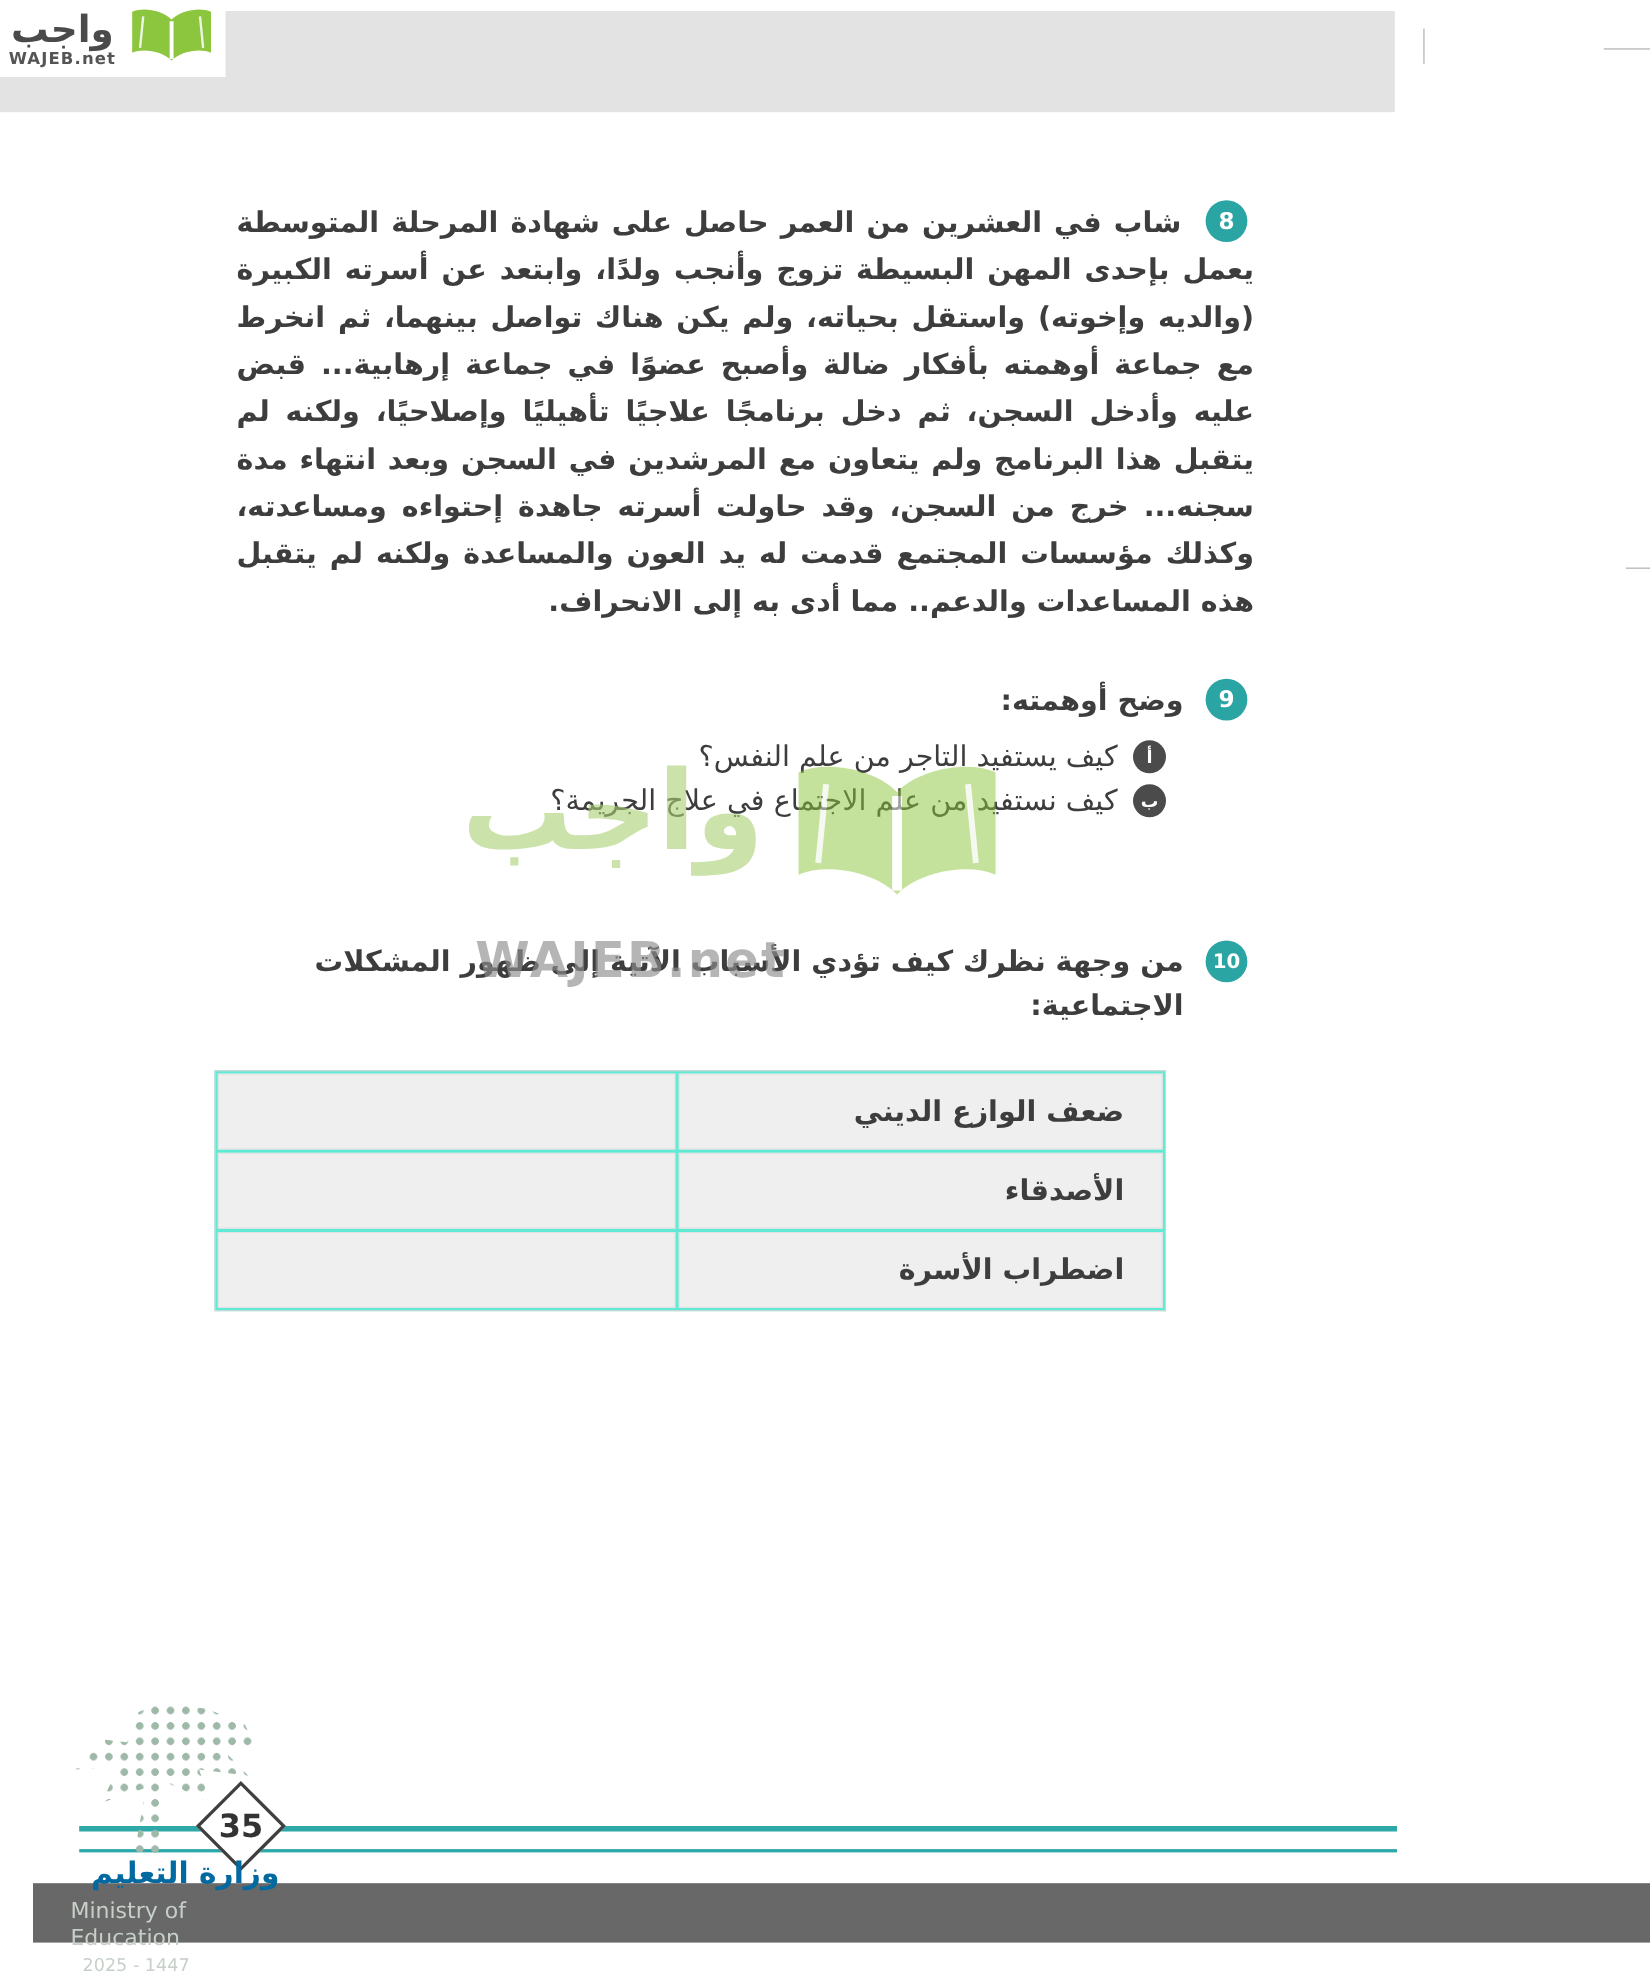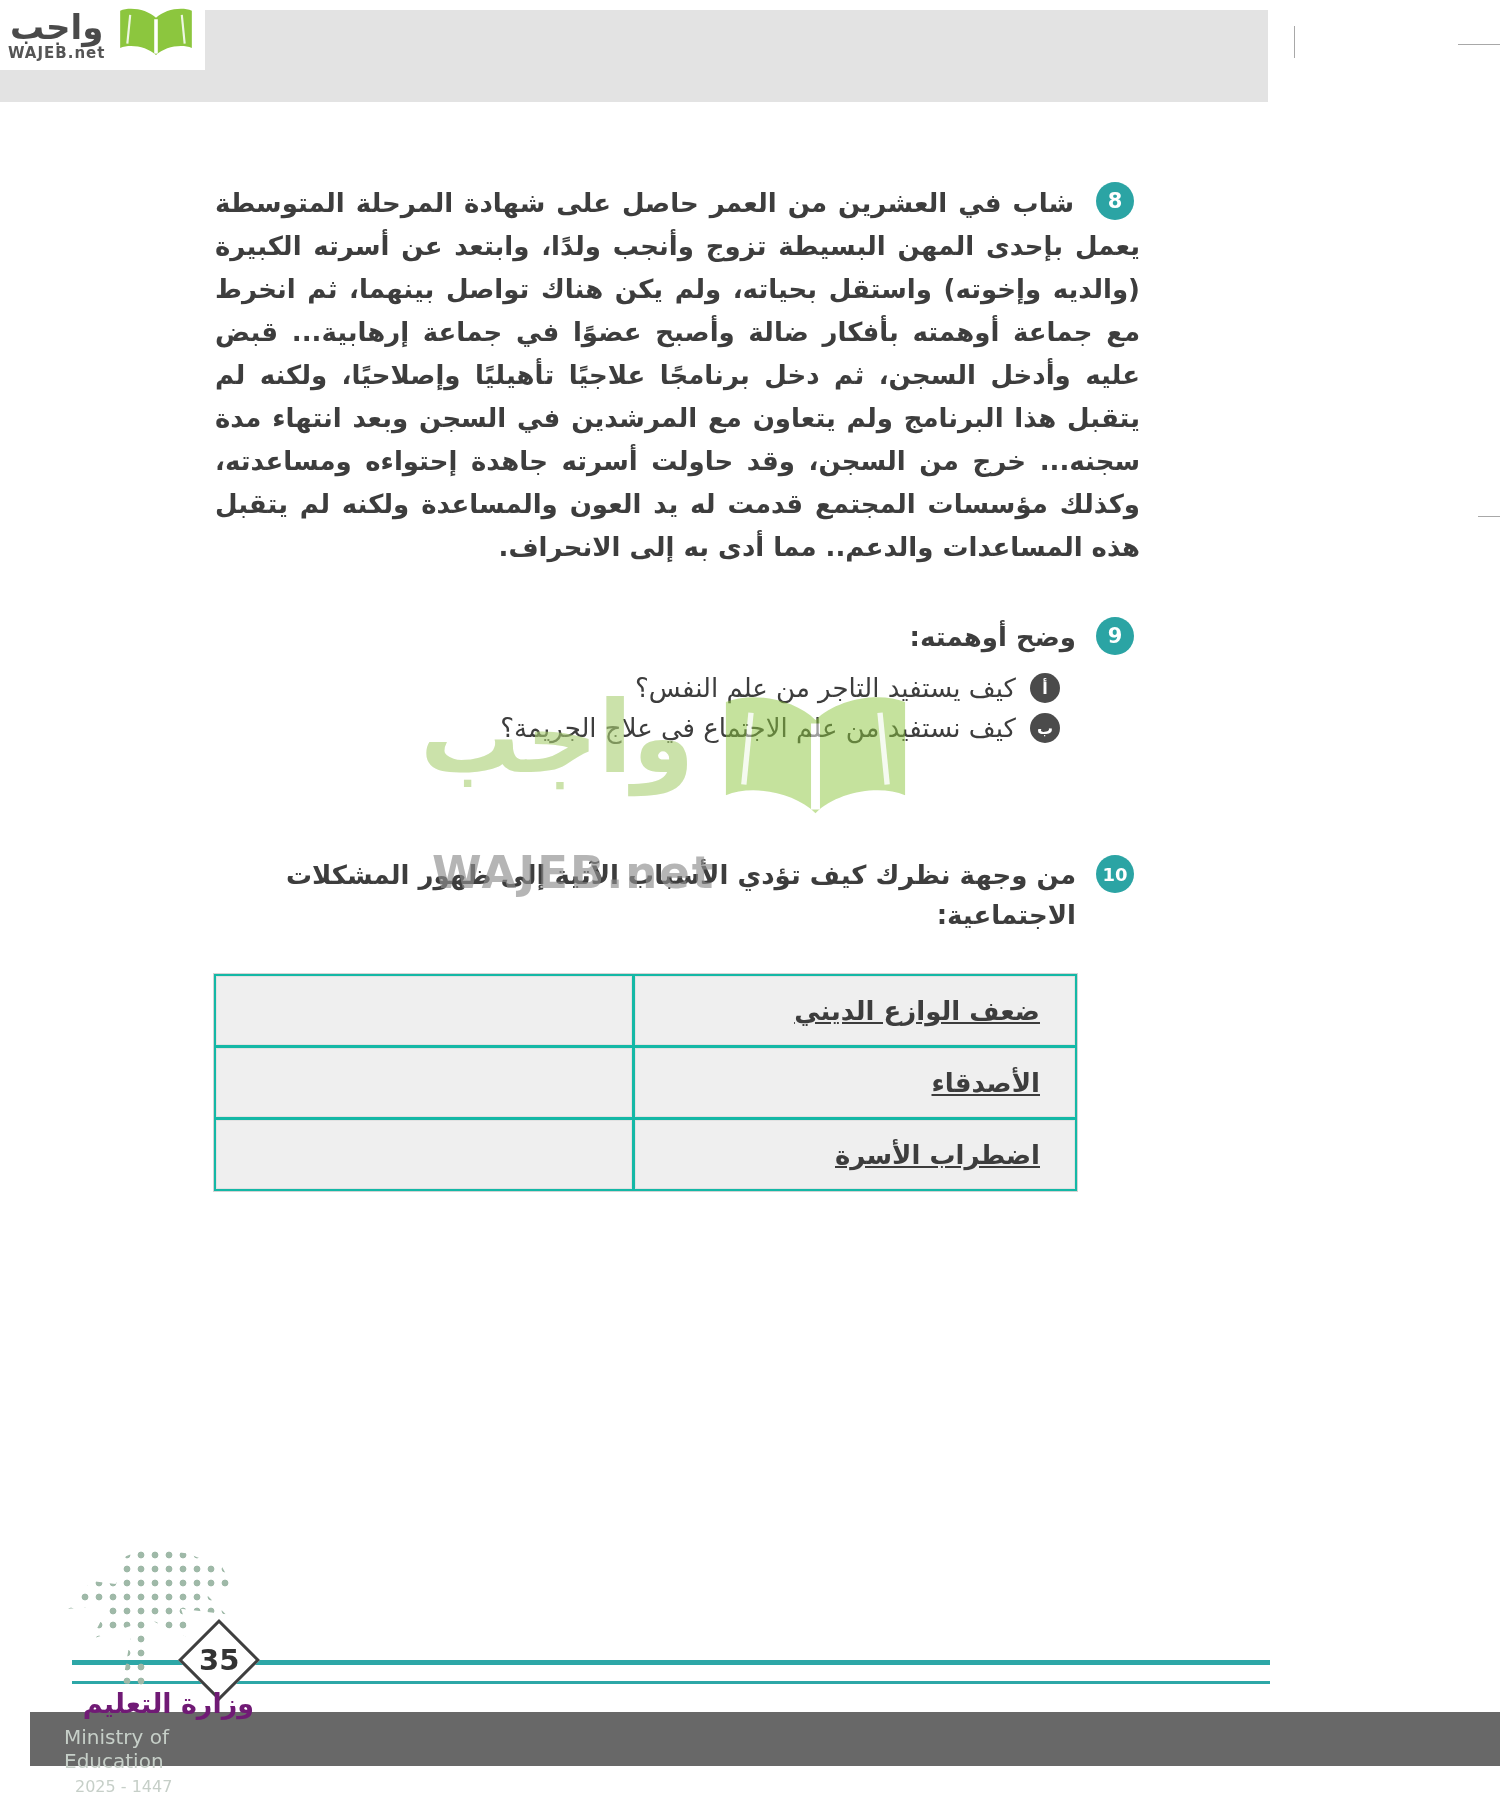--- a/index.html
+++ b/index.html
@@ -39,39 +39,39 @@
   .q9 { margin-top:48px; }
   .q-title { font-size:26px; font-weight:bold; line-height:40px; padding-right:64px; }
   .q9-items { margin-top:16px; margin-right:80px; }
   .q9-item { display:flex; align-items:center; margin-bottom:10px; }
   .letter-badge { flex:0 0 auto; width:30px; height:30px; border-radius:50%; background:#4b4b4b; color:#fff; font-size:16px; font-weight:bold; display:flex; align-items:center; justify-content:center; margin-left:14px; }
   .q9-item-text { font-size:26px; font-weight:normal; }
 
   .q10 { margin-top:112px; }
 
   
-  .answers-table { margin-top:38px; margin-right:62px; width:865px; background:#14b8a6; border:1px solid #d4d4d4; padding:2px; display:grid; grid-template-columns:440px 1fr; gap:3px;text-decoration:underline; }
+  .answers-table { margin-top:38px; margin-right:80px; width:865px; background:#5eead4; border:1px solid #d4d4d4; padding:2px; display:grid; grid-template-columns:440px 1fr; gap:3px; }
   .cell { background:#efefef; height:69px; border:1px solid #e2e2e2; display:flex; align-items:center; }
   .cell.label { padding:0 34px; font-size:26px; font-weight:bold; color:#3d3d3d; }
 
   
   .watermark { position:absolute; top:688px; left:420px; width:480px; z-index:3; pointer-events:none; direction:ltr; }
   .wm-row { display:flex; align-items:flex-start; gap:14px; }
   .wm-word { font-size:100px; font-weight:bold; color:#a9cf72; opacity:.6; line-height:1; }
   .wm-domain { font-size:45px; font-weight:bold; color:#8f8f8f; opacity:.65; letter-spacing:2px; margin-top:4px; padding-left:12px; }
   .wm-book { opacity:.5; }
 
   
   .moe { position:absolute; left:64px; top:1548px; width:190px; z-index:6; }
   .moe-dots { width:172px; height:138px;
     background-image:radial-gradient(circle, #9fb9a8 3.1px, transparent 3.7px);
     background-size:14px 14px;
     clip-path:polygon(48% 0, 72% 4%, 92% 14%, 100% 32%, 80% 30%, 94% 48%, 68% 44%, 74% 66%, 50% 52%, 50% 100%, 34% 98%, 40% 56%, 16% 66%, 26% 42%, 2% 44%, 16% 24%, 30% 26%, 36% 6%);
   }
-  .moe-ar { font-size:27px; font-weight:bold; color:#701a75; margin-top:2px; direction:rtl; }
+  .moe-ar { font-size:27px; font-weight:bold; color:#0369a1; margin-top:2px; direction:rtl; }
   .moe-en { font-size:20px; color:#c6cfc8; margin-top:6px; }
   .moe-years { font-size:16px; color:#c6cfc8; margin-top:4px;margin-left:11px; }
 
   
   .teal-line { position:absolute; left:72px; width:1198px; background:#2da7a7; z-index:1; }
   .teal-line.a { top:1660px; height:5px; }
   .teal-line.b { top:1681px; height:3px; }
 
   .page-num-diamond { position:absolute; left:190px; top:1631px; width:58px; height:58px; background:#ffffff; border:3px solid #3f3f3f; transform:rotate(45deg); z-index:5; display:flex; align-items:center; justify-content:center; }
   .page-num { transform:rotate(-45deg); font-size:29px; font-weight:bold; color:#333; }

